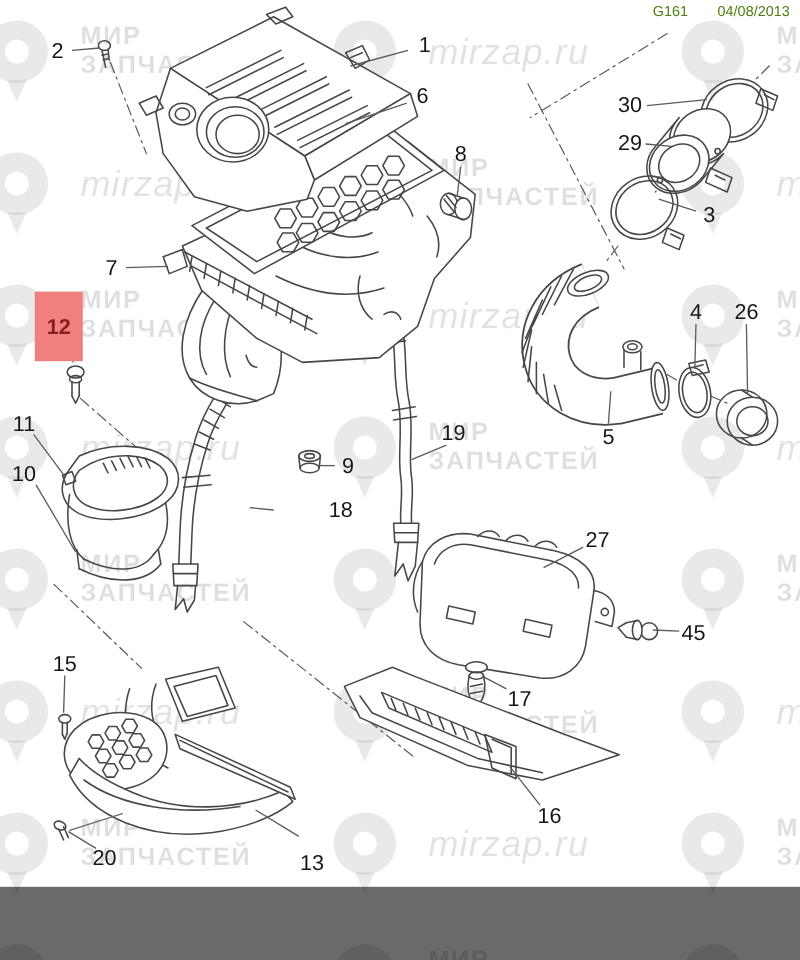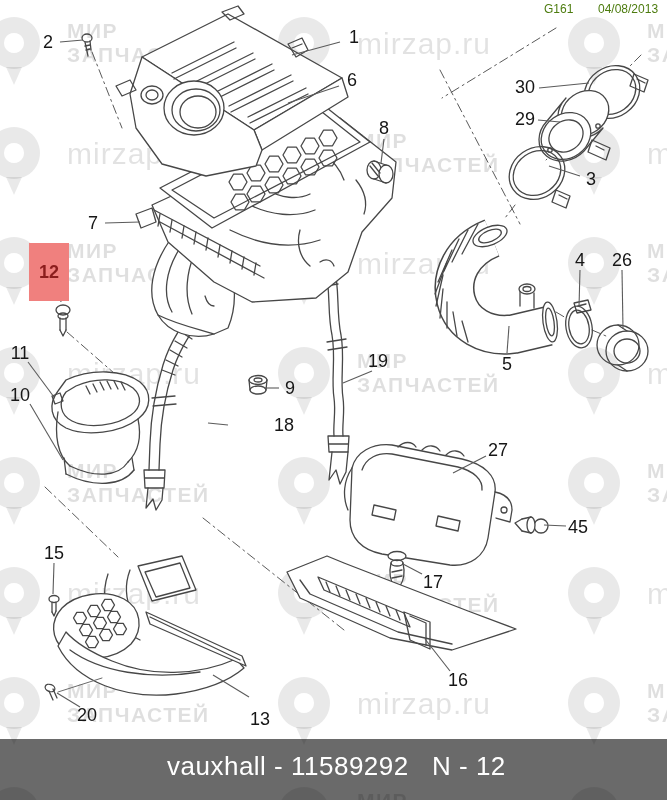--- a/index.html
+++ b/index.html
@@ -13,21 +13,21 @@
   
   .hdr{position:absolute;top:2px;z-index:6;font-size:12px;color:#4d7c0f;}
   #hdr-code{left:544px;}
   #hdr-date{left:598px;}
   
   #wm-layer{position:absolute;inset:0;z-index:2;pointer-events:none;}
   .wm-tile{position:absolute;display:flex;align-items:flex-start;}
   .wm-logo{flex:0 0 auto;}
   .wm-text{margin-left:25px;padding-top:4px;}
   .wm-brand{font-size:21px;font-weight:600;letter-spacing:1.5px;line-height:1.12;color:rgba(0,0,0,0.125);}
-  .wm-url{font-size:30px;font-weight:500;letter-spacing:1px;padding-top:12px;color:rgba(0,0,0,0.115);}
+  .wm-url{font-size:30px;font-weight:500;letter-spacing:1px;padding-top:12px;color:rgba(0,0,0,0.115);font-style:italic;}
   
   #art{position:absolute;left:0;top:0;z-index:3;}
   
   #callout-layer{position:absolute;inset:0;z-index:5;pointer-events:none;}
   .callout{position:absolute;transform:translate(-50%,-50%);font-size:18px;color:#161616;
            line-height:1;white-space:nowrap;pointer-events:auto;cursor:default;}
   .callout.hl{padding:20px 10px;font-weight:bold;}
 </style>
 </head>
 <body>
@@ -578,16 +578,14 @@
       <div class="callout" style="left: 378px; top: 361px;">19</div>
       <div class="callout" style="left: 622px; top: 260px;">26</div>
       <div class="callout" style="left: 498px; top: 450px;">27</div>
       <div class="callout" style="left: 578px; top: 527px;">45</div>
       <div class="callout" style="left: 525px; top: 119px;">29</div>
       <div class="callout" style="left: 525px; top: 87px;">30</div>
     </div>
 
   <div class="hdr" id="hdr-code">G161</div>
   <div class="hdr" id="hdr-date">04/08/2013</div>
-  <div class="footer-text" id="footer-label" style="color: rgb(255, 255, 255);">vauxhall - 11589292</div>
-  <div class="footer-text" id="footer-page" style="color: rgb(255, 255, 255);">N - 12</div>
 
 </div>
 
 </body></html>

